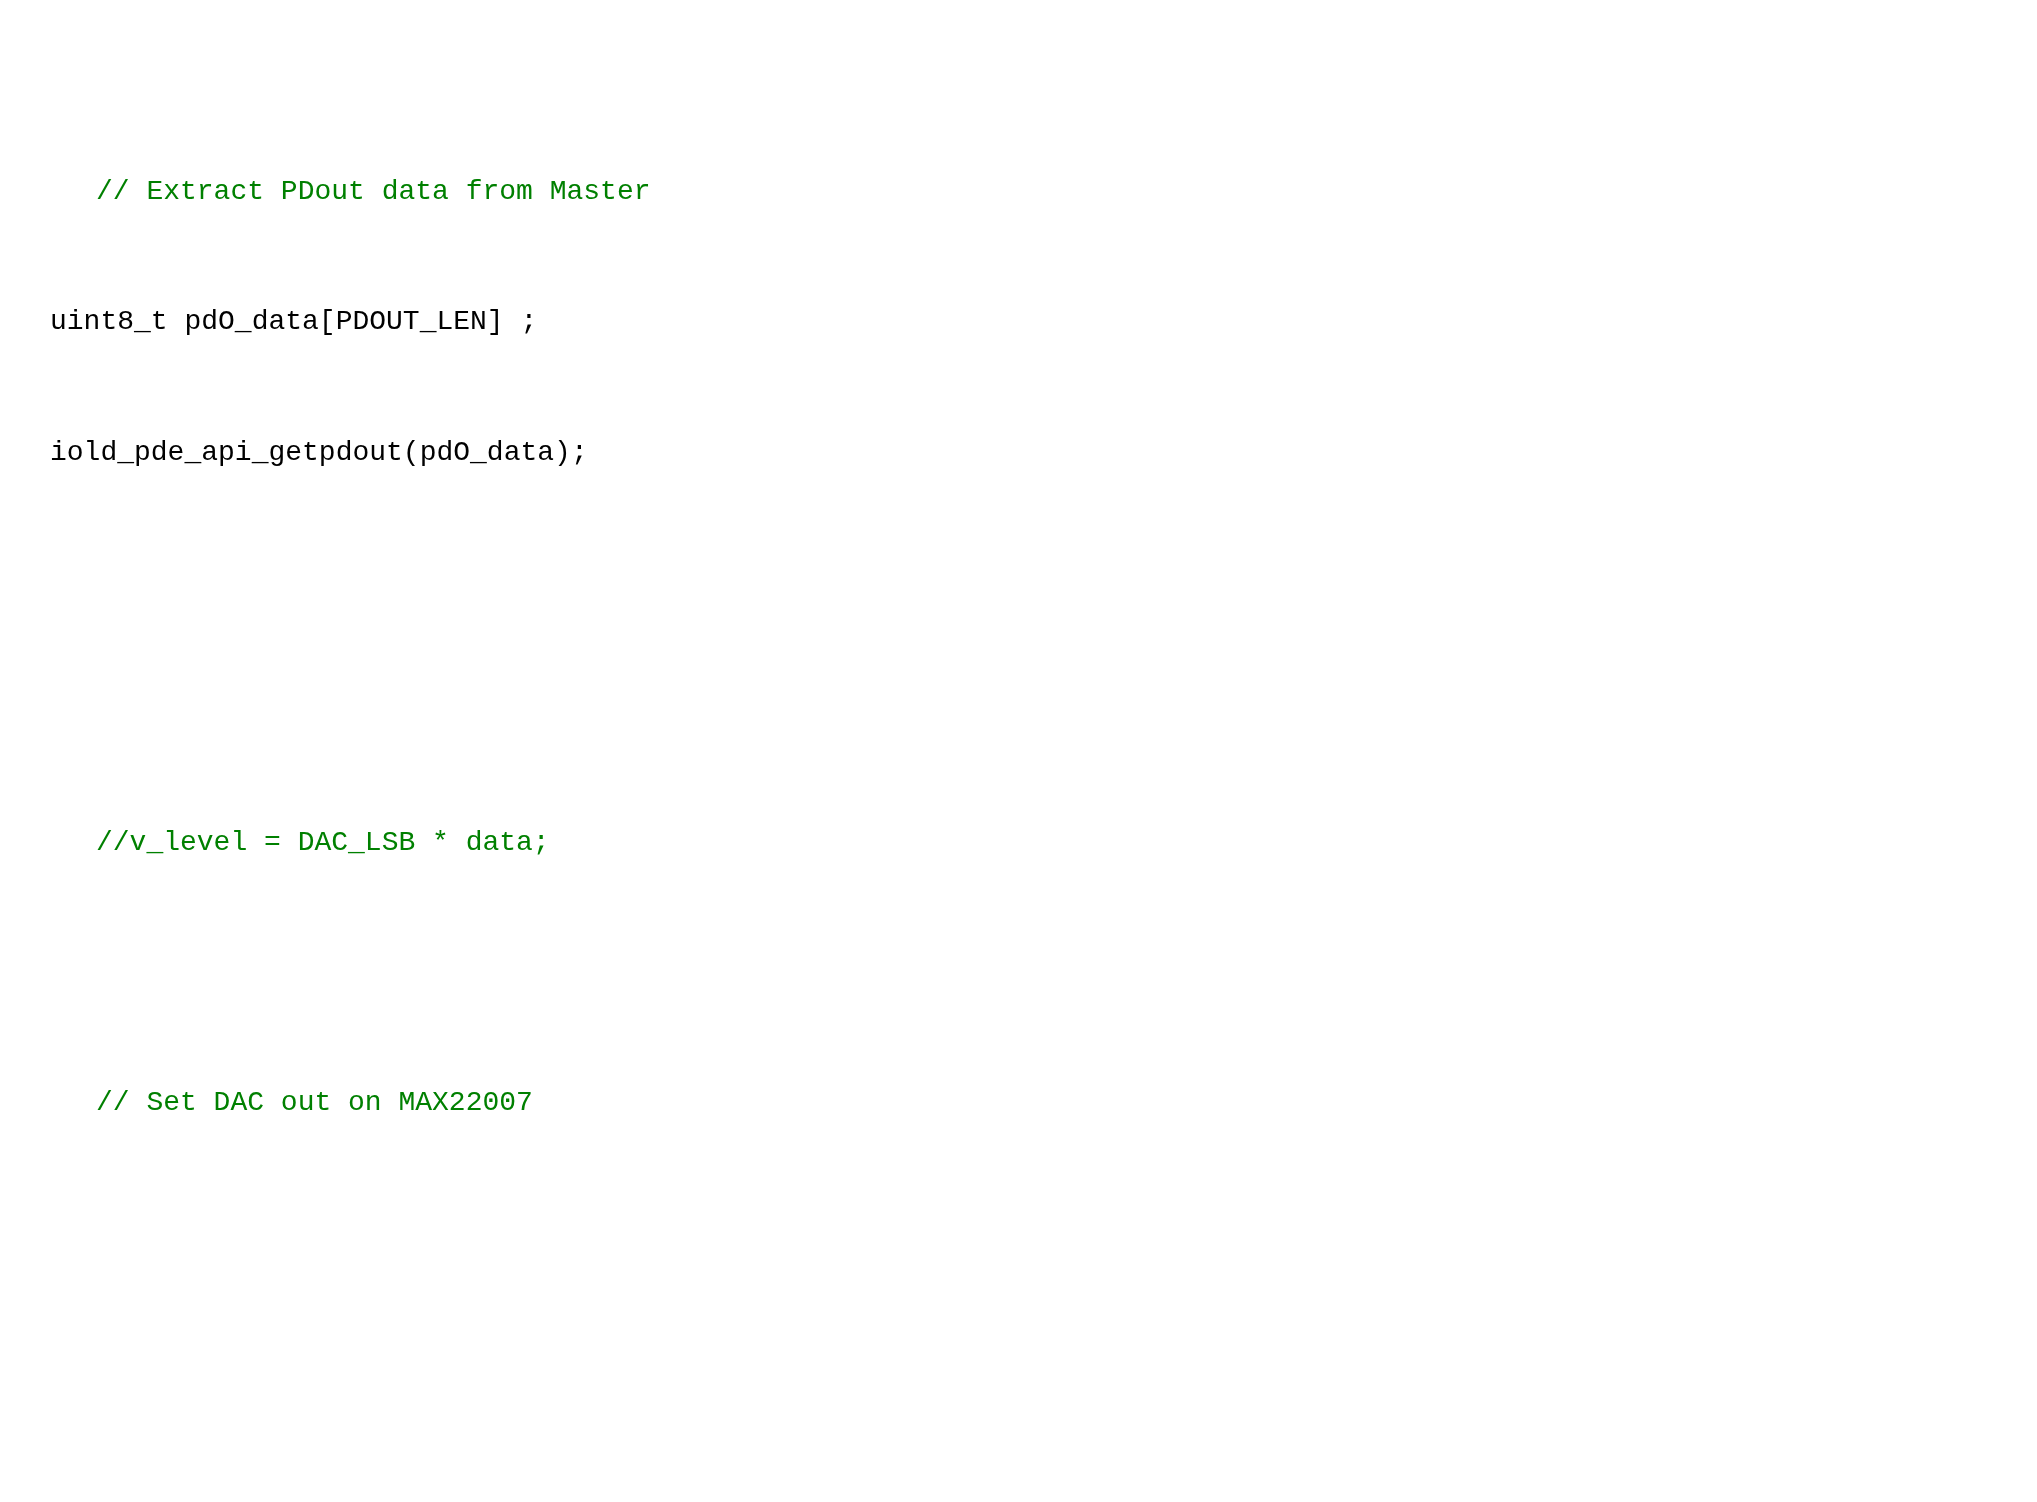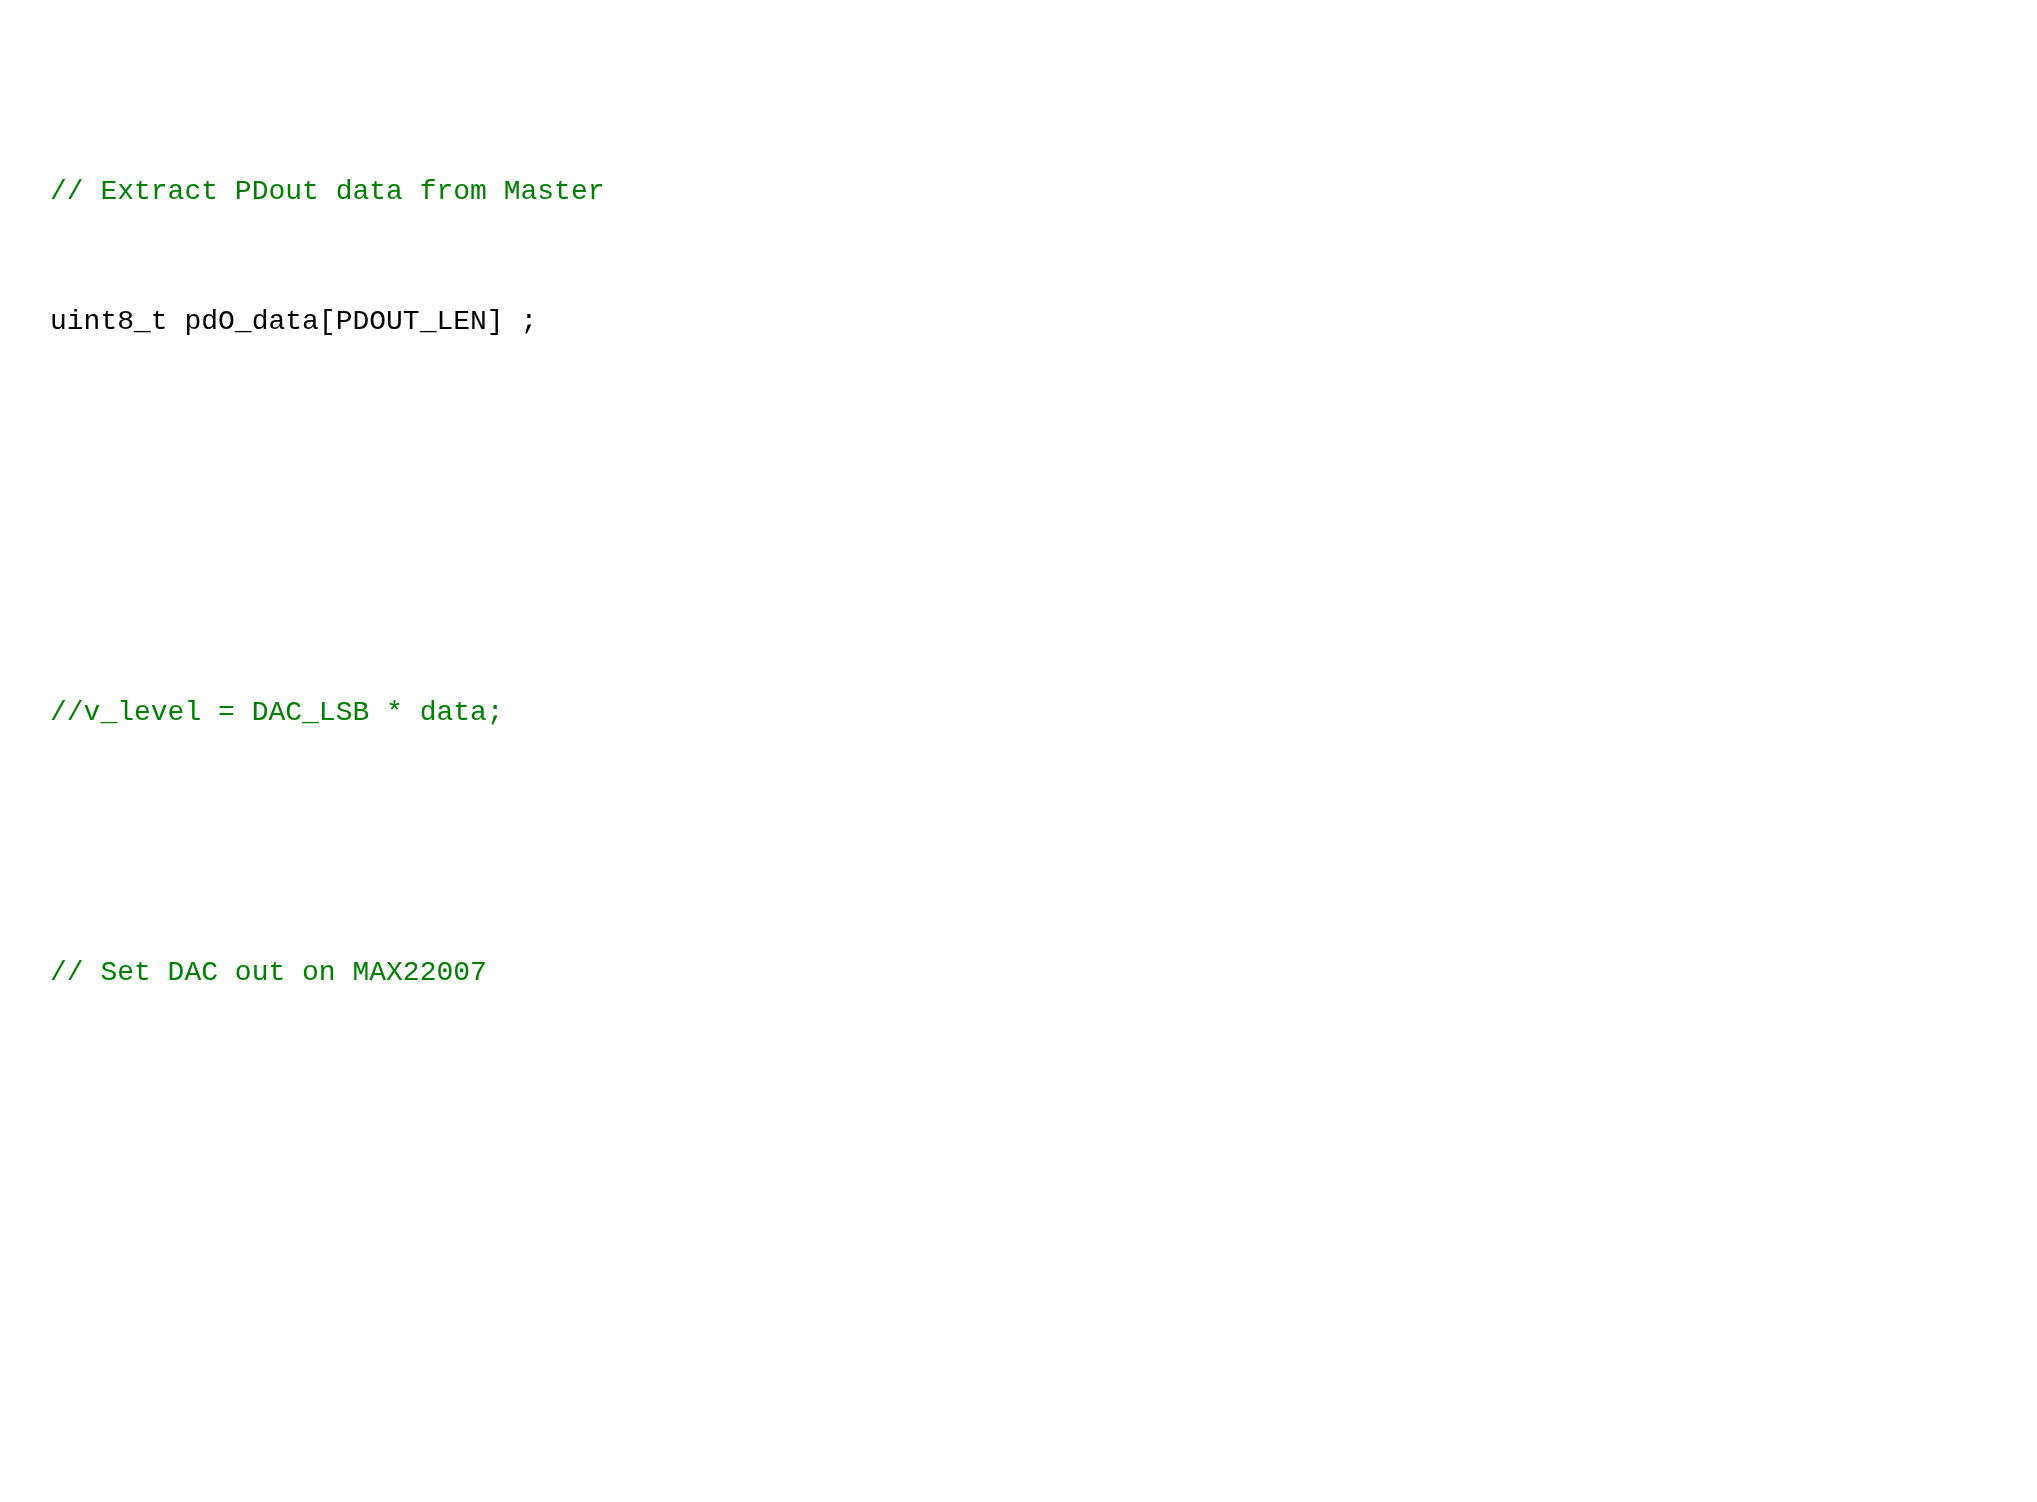--- a/index.html
+++ b/index.html
@@ -17,38 +17,40 @@
       color: #000000;
     }
 
     .code-block {
       white-space: pre;
       width: 100%;
     }
 
     .comment {
       color: #008000;
+      margin-left: 46px;
     }
 
     .normal {
       color: #000000;
     }
 
     .line {
       display: block;
       min-height: 1.55em;
     }
   </style>
 </head>
 <body>
 
 <div class="code-block">
 
   <span class="line"><span class="comment">// Extract PDout data from Master</span></span>
   <span class="line"><span class="normal">uint8_t pdO_data[PDOUT_LEN] ;</span></span>
+  <span class="line"><span class="normal">iold_pde_api_getpdout(pdO_data);</span></span>
   <span class="line">&nbsp;</span>
   <span class="line">&nbsp;</span>
   <span class="line"><span class="comment">//v_level = DAC_LSB * data;</span></span>
   <span class="line">&nbsp;</span>
   <span class="line"><span class="comment">// Set DAC out on MAX22007</span></span>
   
   
   
   
   

